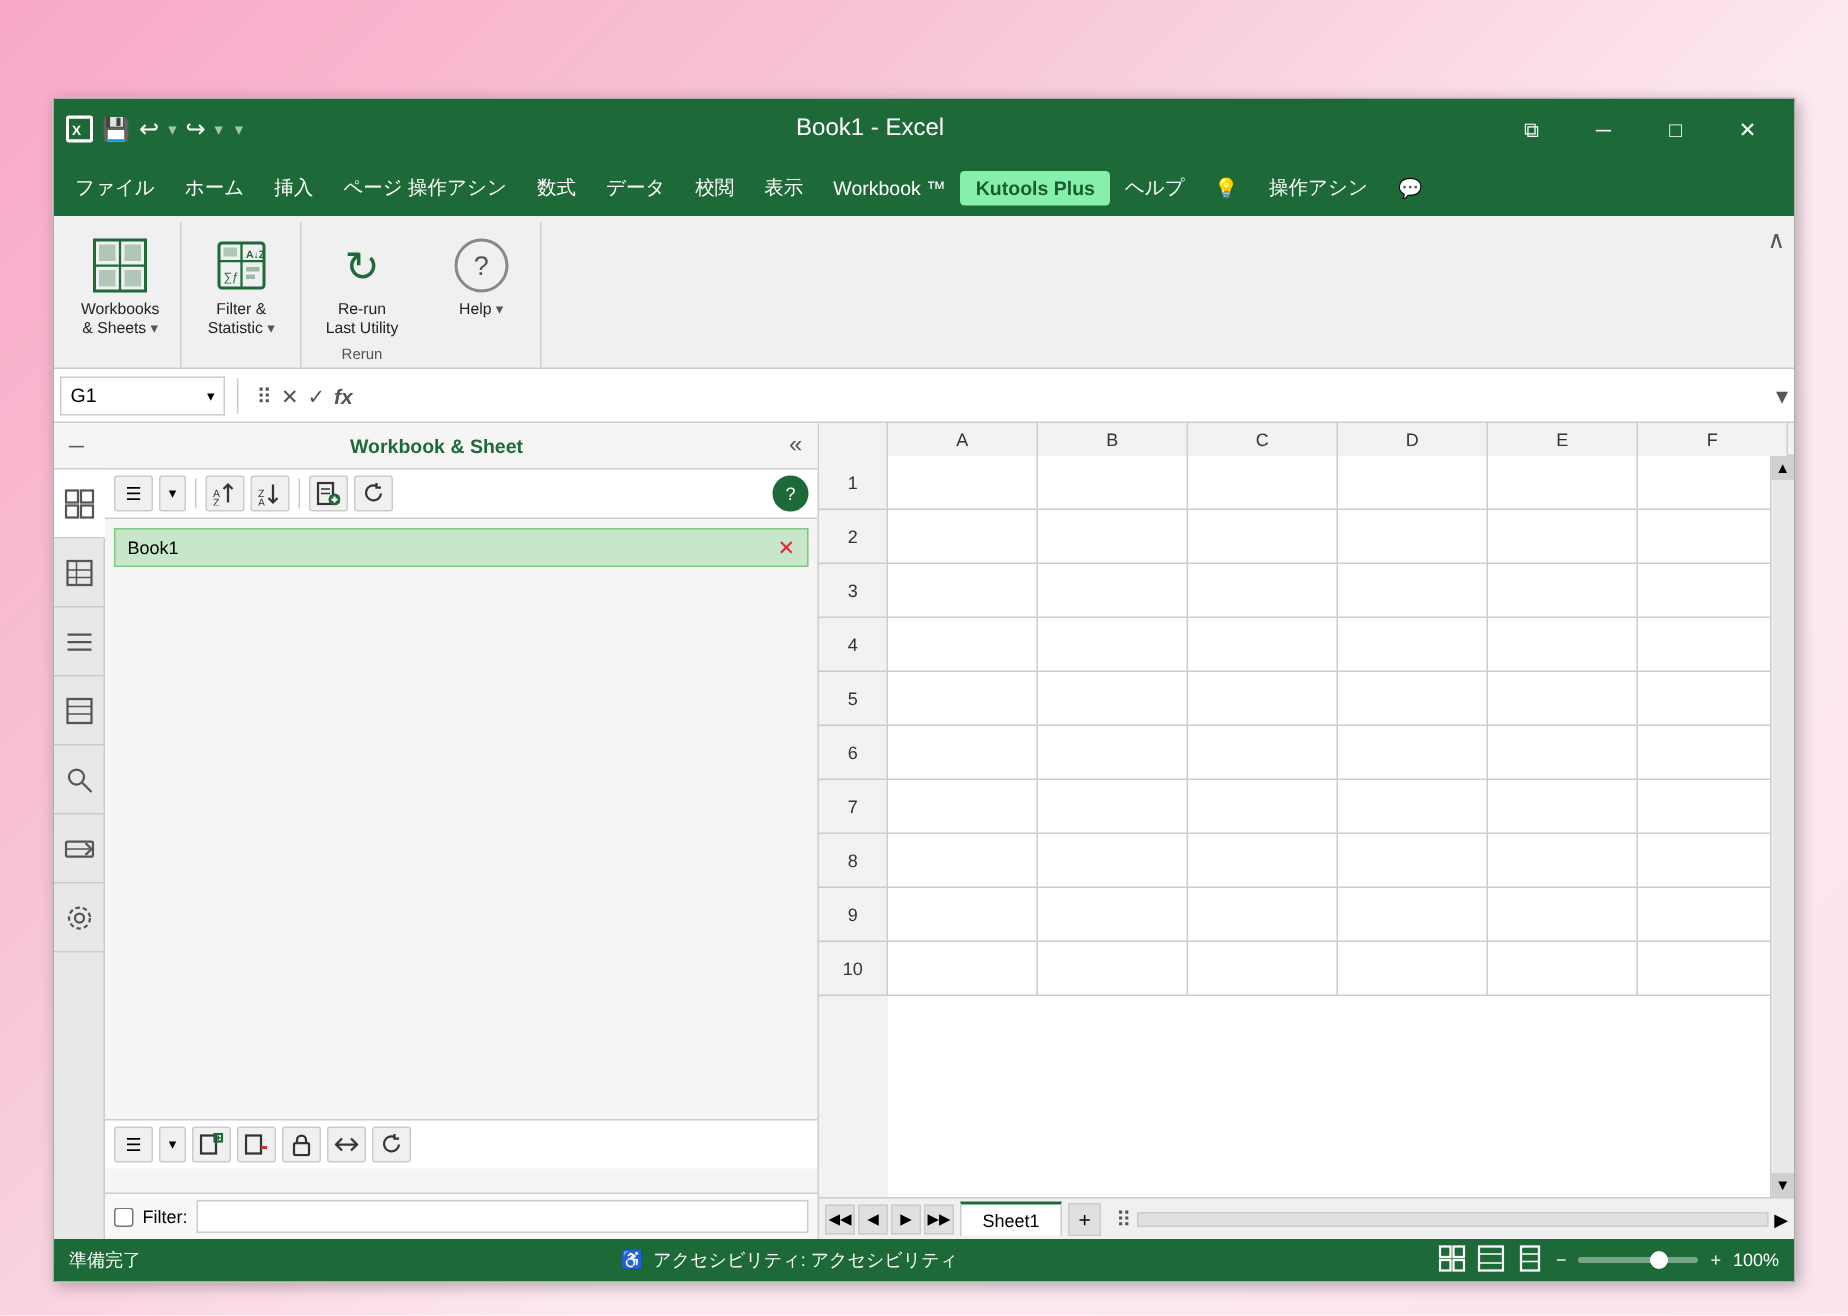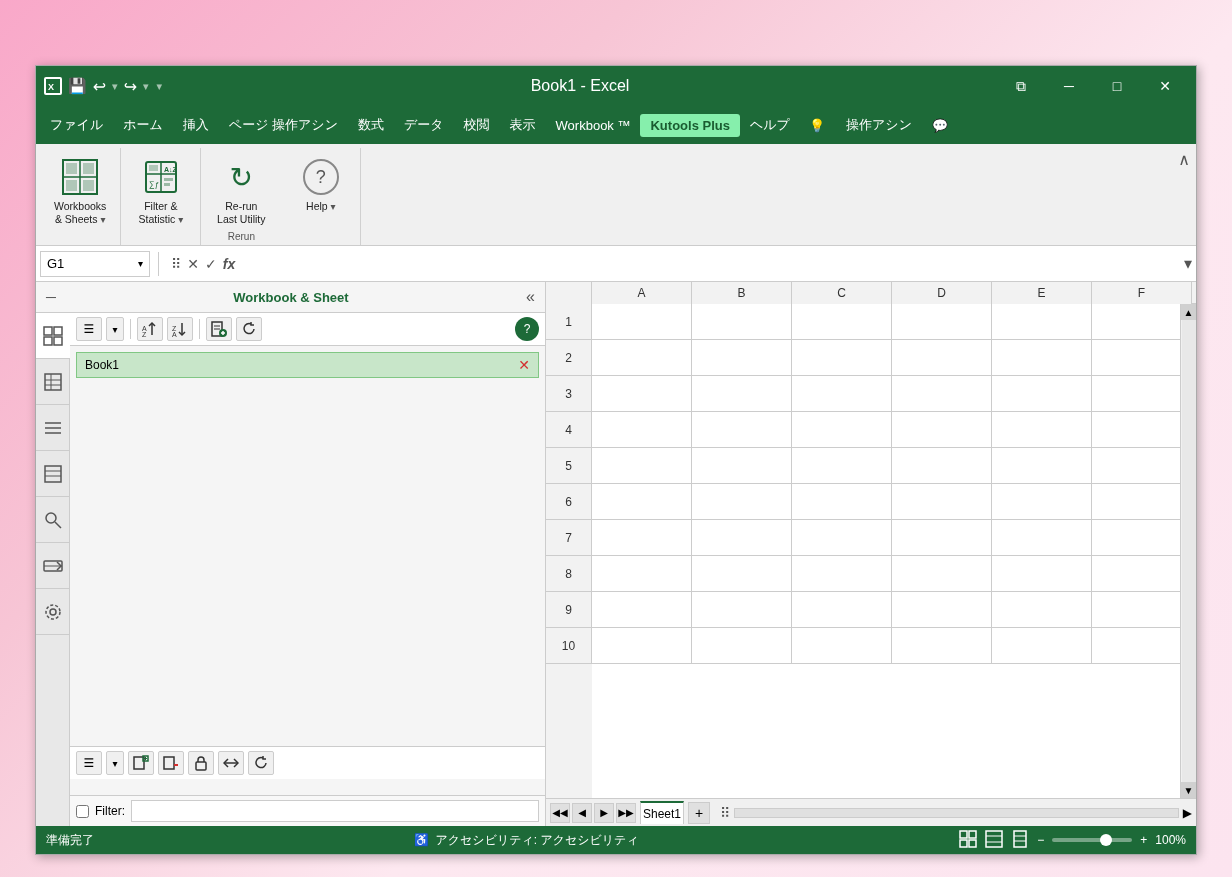--- a/index.html
+++ b/index.html
@@ -495,21 +495,21 @@
       background: #e0e0e0;
       border: 1px solid #ccc;
       display: flex;
       align-items: center;
       justify-content: center;
       cursor: pointer;
       font-size: 10px;
     }
     .sheet-tab {
       height: 23px;
-      padding: 0 2px;
+      padding: 0 14px;
       background: #e0e0e0;
       border: 1px solid #ccc;
       border-bottom: none;
       display: flex;
       align-items: center;
       font-size: 12px;
       cursor: pointer;
     }
     .sheet-tab.active {
       background: #fff;

